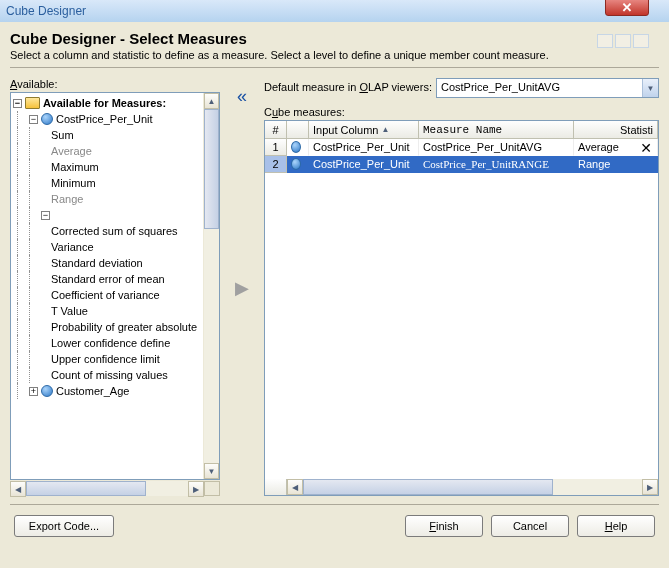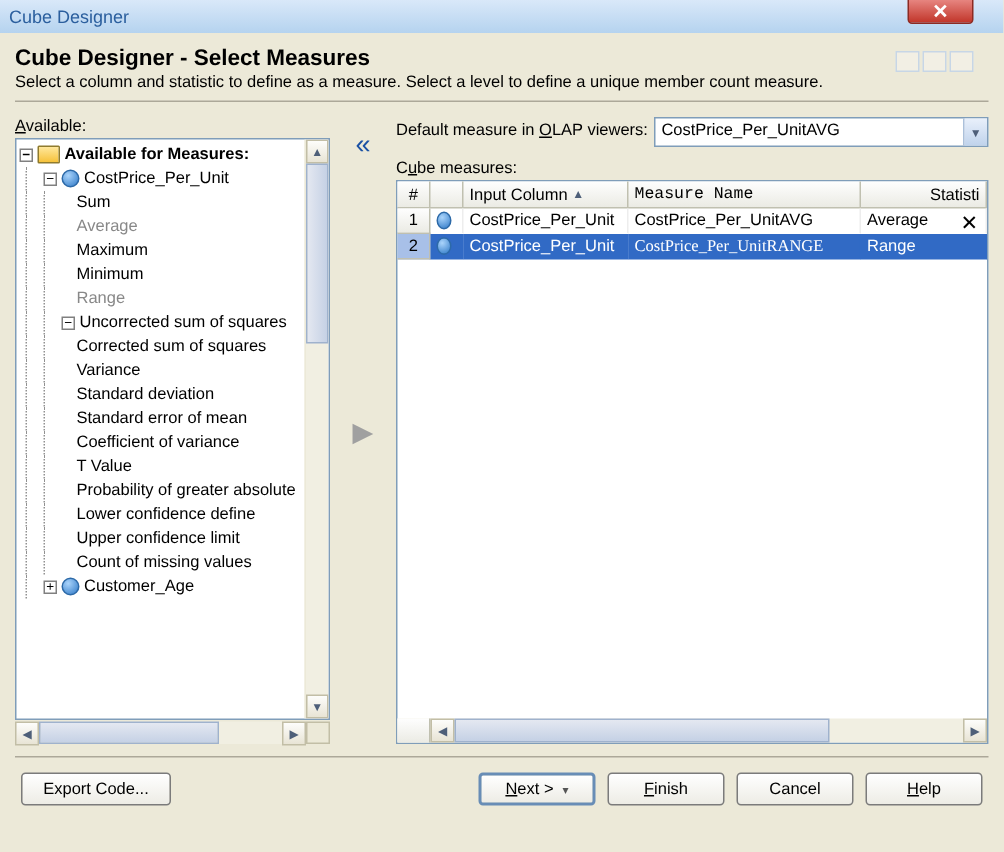--- a/index.html
+++ b/index.html
@@ -361,21 +361,20 @@
               <span style="display: inline-block; width: 10px;"></span>
               <span>Range</span>
             </div>
             <div class="tree-row">
               <span style="display: inline-block; width: 4px;"></span>
               <span class="dots" style="height: 16px;"></span>
               <span style="display: inline-block; width: 5px;"></span>
               <span class="dots" style="height: 16px;"></span>
               <span style="display: inline-block; width: 5px;"></span>
               <span class="toggle">−</span>
-              <span>Uncorrected sum of squares</span>
             </div>
             <div class="tree-row">
               <span style="display: inline-block; width: 4px;"></span>
               <span class="dots" style="height: 16px;"></span>
               <span style="display: inline-block; width: 5px;"></span>
               <span class="dots" style="height: 16px;"></span>
               <span style="display: inline-block; width: 5px;"></span>
               <span style="display: inline-block; width: 10px;"></span>
               <span>Corrected sum of squares</span>
             </div>
@@ -541,21 +540,17 @@
         </div>
       </div>
     </div>
   </div>
 
   <div class="separator" style="margin:8px 0 0"></div>
 
   <div class="buttons-row">
     <div class="btn" style="min-width:100px">Export Code...</div>
     <div class="spacer"></div>
-    <div class="btn default">
-        <span><u>N</u>ext &gt;</span>
-        <span style="margin-left:6px;font-size:8px;color:#555">▾</span>
-      </div>
     <div class="btn"><u>F</u>inish</div>
     <div class="btn">Cancel</div>
     <div class="btn"><u>H</u>elp</div>
   </div>
 </div>
 
 </body></html>

